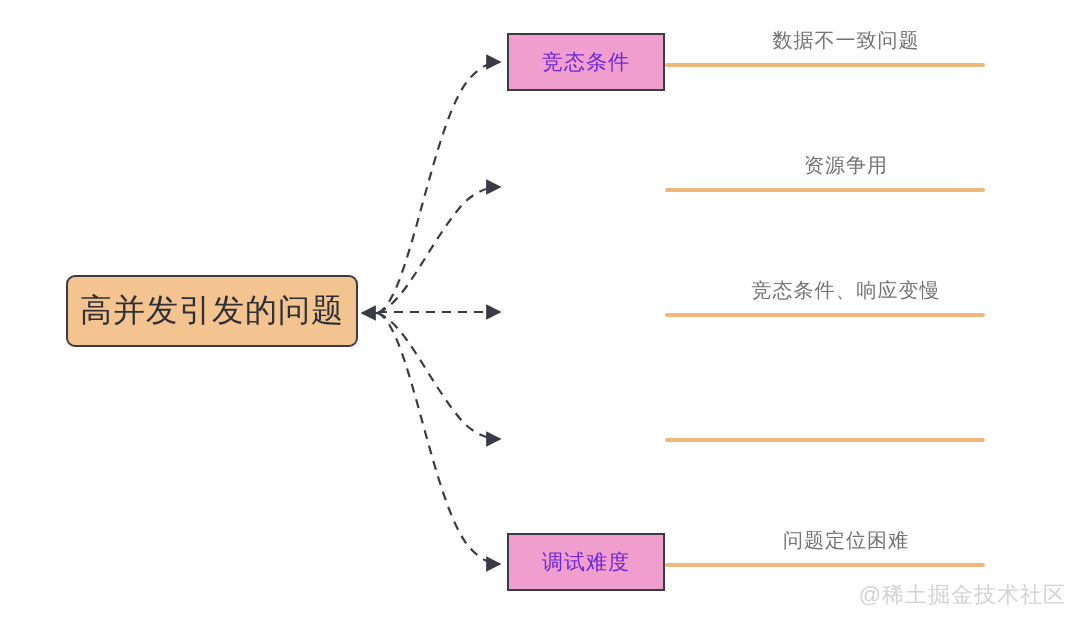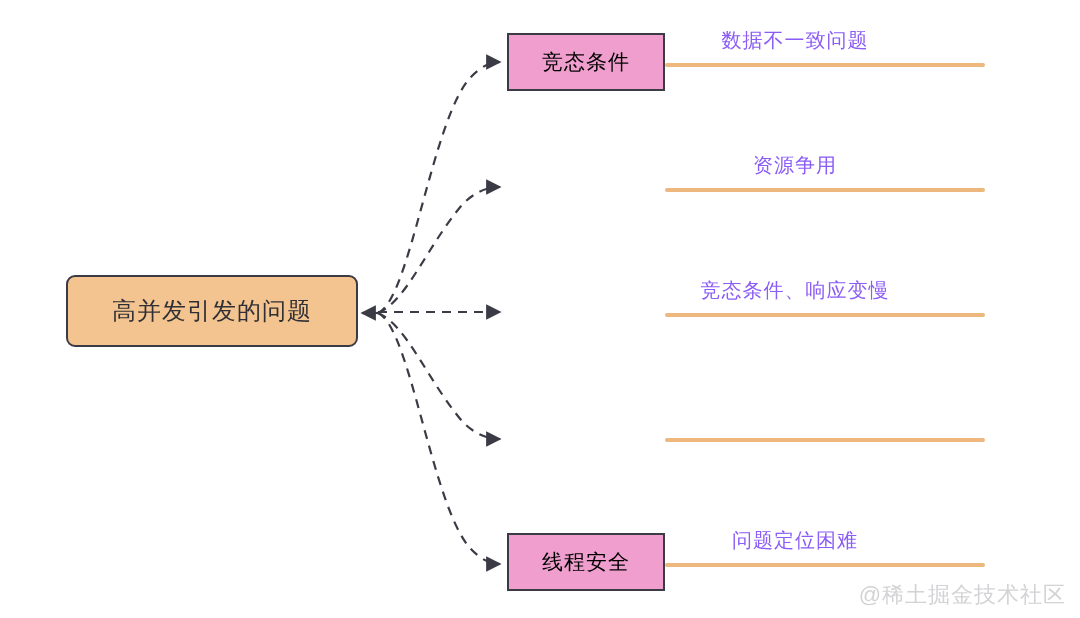--- a/index.html
+++ b/index.html
@@ -36,52 +36,52 @@
     width: 292px;
     height: 72px;
     box-sizing: border-box;
     background: #f3c48f;
     border: 2px solid #3b3b46;
     border-radius: 9px;
     display: flex;
     align-items: center;
     justify-content: center;
     color: #2f2f35;
-    font-size: 24px;
+    font-size: 32px;
     letter-spacing: 1px;
   }
   .branch-node {
     position: absolute;
     left: 507px;
     width: 158px;
     height: 58px;
     box-sizing: border-box;
     background: #ef9ecd;
     border: 2px solid #3b3b46;
     display: flex;
     align-items: center;
     justify-content: center;
-    color: #000000;
+    color: #6d28d9;
     font-size: 21px;
     letter-spacing: 1px;
   }
   .outcome-line {
     position: absolute;
     left: 665px;
     width: 320px;
     height: 4px;
     background: #eeb77e;
     border-radius: 2px;
   }
   .outcome-label {
     position: absolute;
     width: 320px;
-    left: 635px;
+    left: 686px;
     text-align: center;
-    color: #8b5cf6;
+    color: #737373;
     font-size: 20px;
     letter-spacing: 1px;
     white-space: nowrap;
   }
   .watermark {
     position: absolute;
     right: 14px;
     bottom: 8px;
     color: #d3d3d6;
     font-size: 22px;
@@ -129,20 +129,20 @@
 
   <div class="outcome-label" style="top:152px">资源争用</div>
   <div class="outcome-line" style="top:188px"></div>
 
   <div class="outcome-label" style="top:277px">竞态条件、响应变慢</div>
   <div class="outcome-line" style="top:313px"></div>
 
   <div class="outcome-line" style="top:438px"></div>
 
   <div class="branch-node" style="top:533px">
-    <span>线程安全</span>
+    <span>调试难度</span>
   </div>
   <div class="outcome-label" style="top:527px">问题定位困难</div>
   <div class="outcome-line" style="top:563px"></div>
 
   <div class="watermark">@稀土掘金技术社区</div>
 
 </div>
 
 </body></html>

